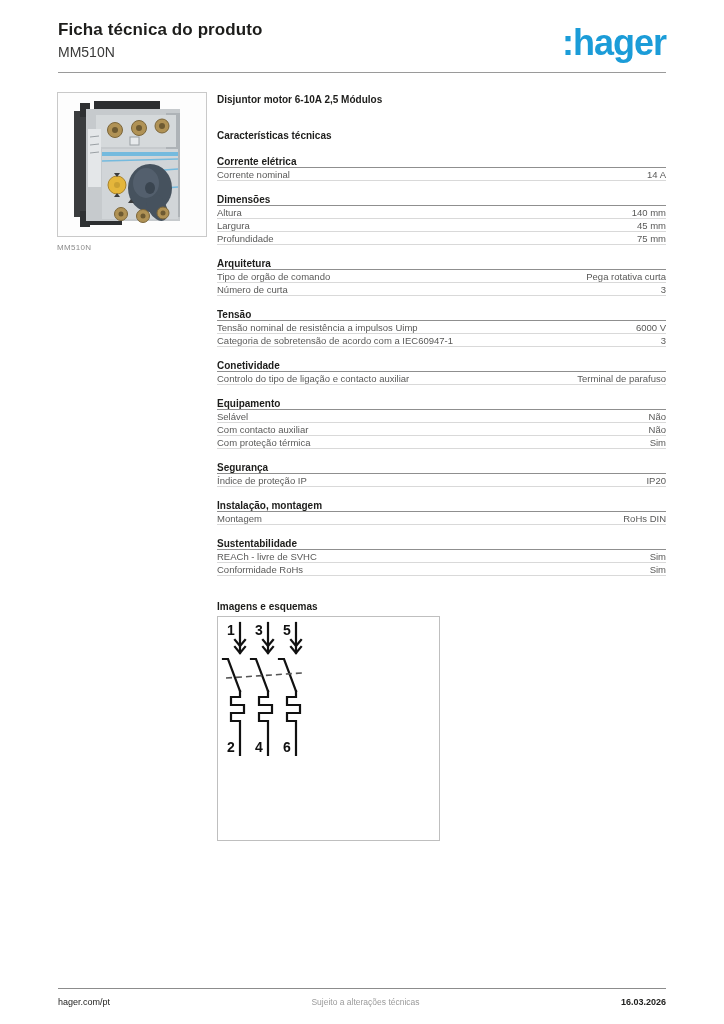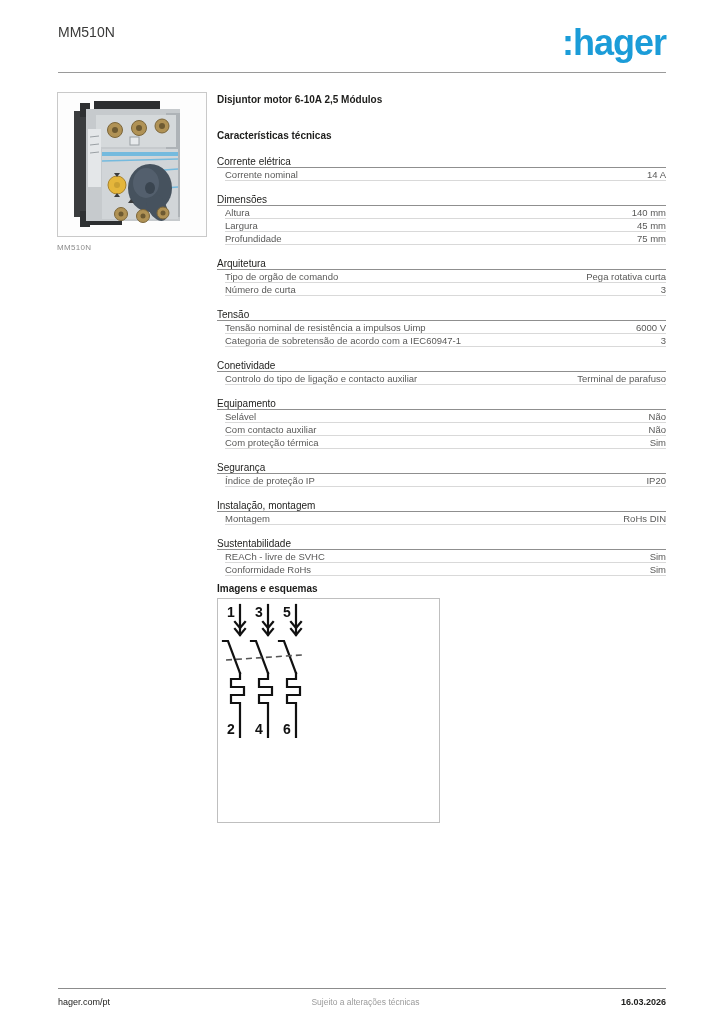--- a/index.html
+++ b/index.html
@@ -26,46 +26,47 @@
   .photo-box { width: 150px; height: 145px; border: 1px solid #c9c9c9; background: #fdfdfd; }
   .photo-caption { margin-top: 6px; font-size: 8px; color: #8c8c8c; letter-spacing: 0.3px; }
 
   
   .content-col { position: absolute; left: 217px; top: 92px; width: 449px; }
   .product-title { font-size: 10px; font-weight: bold; margin-top: 2px; }
   .sheet-heading { font-size: 10px; font-weight: bold; margin-top: 25px; }
   .sections { margin-top: 14px; }
   .section { margin-top: 12px; }
   .section:first-child { margin-top: 0; }
-  .section-title { font-size: 10px; font-weight: normal; height: 13px; line-height: 13px;
+  .section-title { font-size: 10px; font-weight: bold; height: 13px; line-height: 13px;
                    border-bottom: 1px solid #8f8f8f; }
   .spec-row { display: flex; justify-content: space-between; align-items: center;
               height: 13px; line-height: 13px; border-bottom: 1px solid #d9d9d9;
-              font-size: 9.5px; color: #595958; margin-left: 8px; }
+              font-size: 9.5px; color: #595958; }
   .spec-label { white-space: nowrap; }
   .spec-value { white-space: nowrap; text-align: right; }
 
-  .images-heading { font-size: 10px; font-weight: bold; margin-top: 7px; }
+  .images-heading { font-size: 10px; font-weight: bold; margin-top: 25px; }
   .diagram-box { margin-top: 4px; width: 223px; height: 225px;
                  border: 1px solid #bfbfbf; background: #fff; }
 
   
   .footer-rule { position: absolute; left: 58px; right: 58px; top: 988px;
                  border-top: 1px solid #8c8c8c; }
   .footer { position: absolute; left: 58px; right: 58px; top: 997px;
             display: flex; justify-content: space-between; align-items: baseline;
             font-size: 9px; }
   .footer-site { font-weight: normal; color: #1d1d1b; text-decoration: none; }
   .footer-note { color: #9b9b9b; font-size: 8.5px; }
   .footer-date { font-weight: bold; color: #1d1d1b; }
 </style>
 </head>
 <body>
 
 <div class="header">
+  <div class="doc-title">Ficha técnica do produto</div>
   <div class="doc-subtitle">MM510N</div>
   <div class="logo">:hager</div>
 </div>
 <div class="header-rule"></div>
 
 <div class="photo-col">
   <div class="photo-box">
     
     <svg width="148" height="143" viewBox="0 0 148 143">
 

